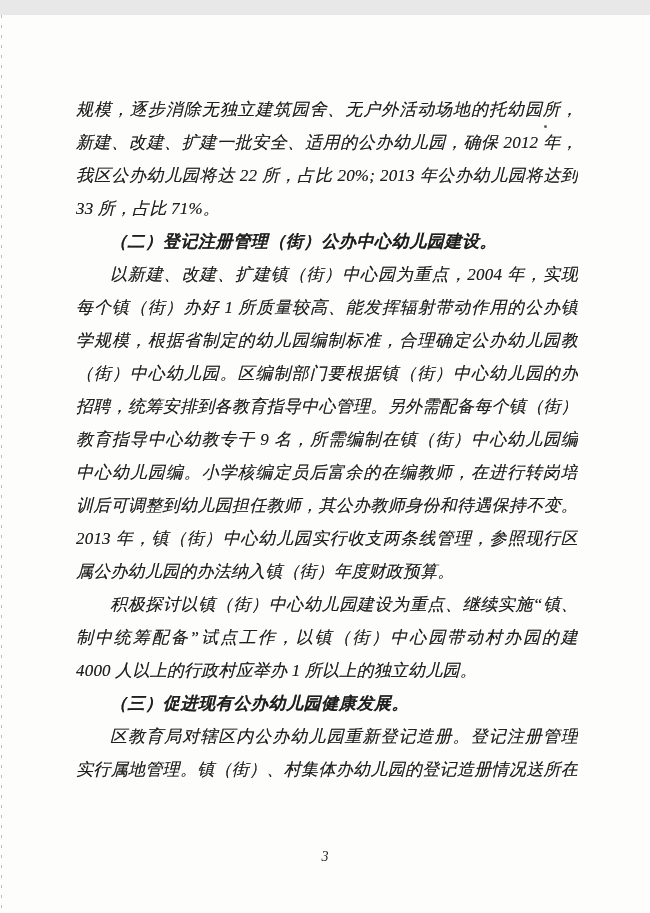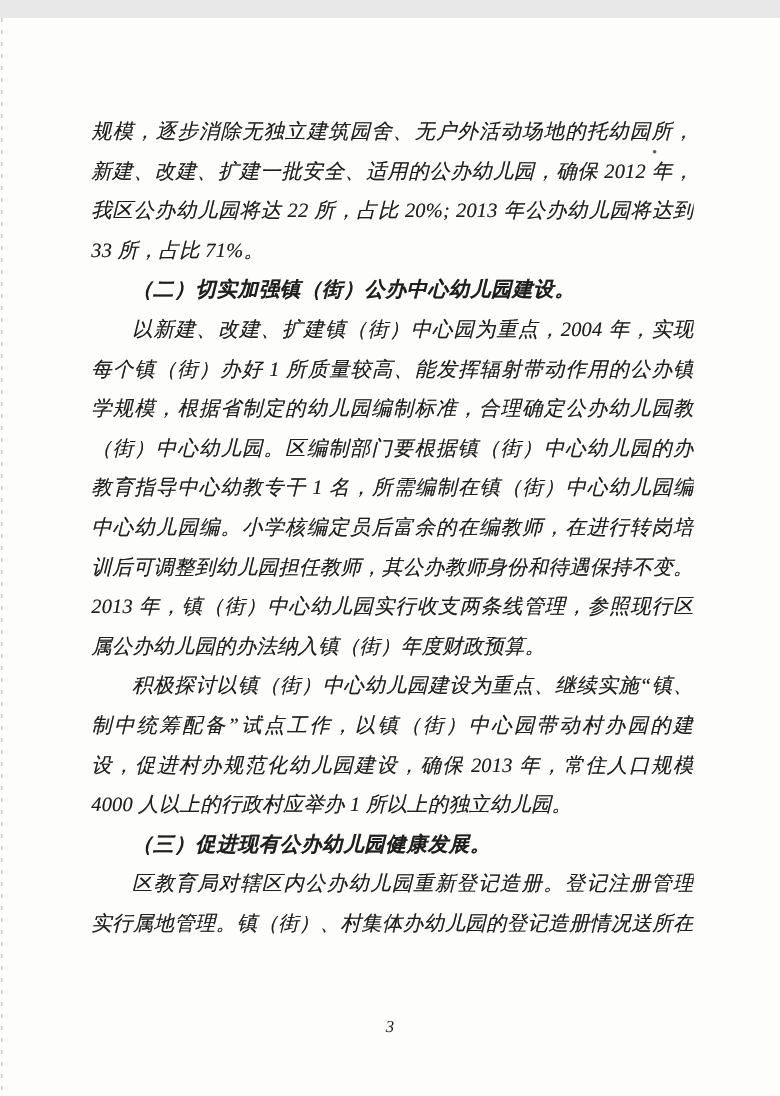--- a/index.html
+++ b/index.html
@@ -79,33 +79,33 @@
 </head>
 <body>
 
 <div class="page">
   <div class="artifact-left-edge"></div>
   <div class="doc-body">
       <div class="line justified">规模，逐步消除无独立建筑园舍、无户外活动场地的托幼园所，</div>
       <div class="line justified">新建、改建、扩建一批安全、适用的公办幼儿园，确保 2012 年，</div>
       <div class="line justified">我区公办幼儿园将达 22 所，占比 20%; 2013 年公办幼儿园将达到</div>
       <div class="line justified last">33 所，占比 71%。</div>
-      <div class="line heading indent last">（二）切实加强镇（街）公办中心幼儿园建设。</div>
+      <div class="line heading indent last">（二）登记注册管理（街）公办中心幼儿园建设。</div>
       <div class="line justified indent">以新建、改建、扩建镇（街）中心园为重点，2004 年，实现</div>
       <div class="line justified">每个镇（街）办好 1 所质量较高、能发挥辐射带动作用的公办镇</div>
       <div class="line justified">学规模，根据省制定的幼儿园编制标准，合理确定公办幼儿园教</div>
       <div class="line justified">（街）中心幼儿园。区编制部门要根据镇（街）中心幼儿园的办</div>
-      <div class="line justified">教育指导中心幼教专干 1 名，所需编制在镇（街）中心幼儿园编</div>
+      <div class="line justified">招聘，统筹安排到各教育指导中心管理。另外需配备每个镇（街）</div>
+      <div class="line justified">教育指导中心幼教专干 9 名，所需编制在镇（街）中心幼儿园编</div>
       <div class="line justified">中心幼儿园编。小学核编定员后富余的在编教师，在进行转岗培</div>
       <div class="line justified">训后可调整到幼儿园担任教师，其公办教师身份和待遇保持不变。</div>
       <div class="line justified">2013 年，镇（街）中心幼儿园实行收支两条线管理，参照现行区</div>
       <div class="line justified last">属公办幼儿园的办法纳入镇（街）年度财政预算。</div>
       <div class="line justified indent">积极探讨以镇（街）中心幼儿园建设为重点、继续实施“镇、</div>
       <div class="line justified">制中统筹配备”试点工作，以镇（街）中心园带动村办园的建</div>
-      <div class="line justified">设，促进村办规范化幼儿园建设，确保 2013 年，常住人口规模</div>
       <div class="line justified last">4000 人以上的行政村应举办 1 所以上的独立幼儿园。</div>
       <div class="line heading indent last">（三）促进现有公办幼儿园健康发展。</div>
       <div class="line justified indent">区教育局对辖区内公办幼儿园重新登记造册。登记注册管理</div>
       <div class="line justified">实行属地管理。镇（街）、村集体办幼儿园的登记造册情况送所在</div>
     </div>
   <div class="page-number">3</div>
   <div class="artifact-speck"></div>
   <div class="artifact-bottom-line"></div>
 </div>
 

